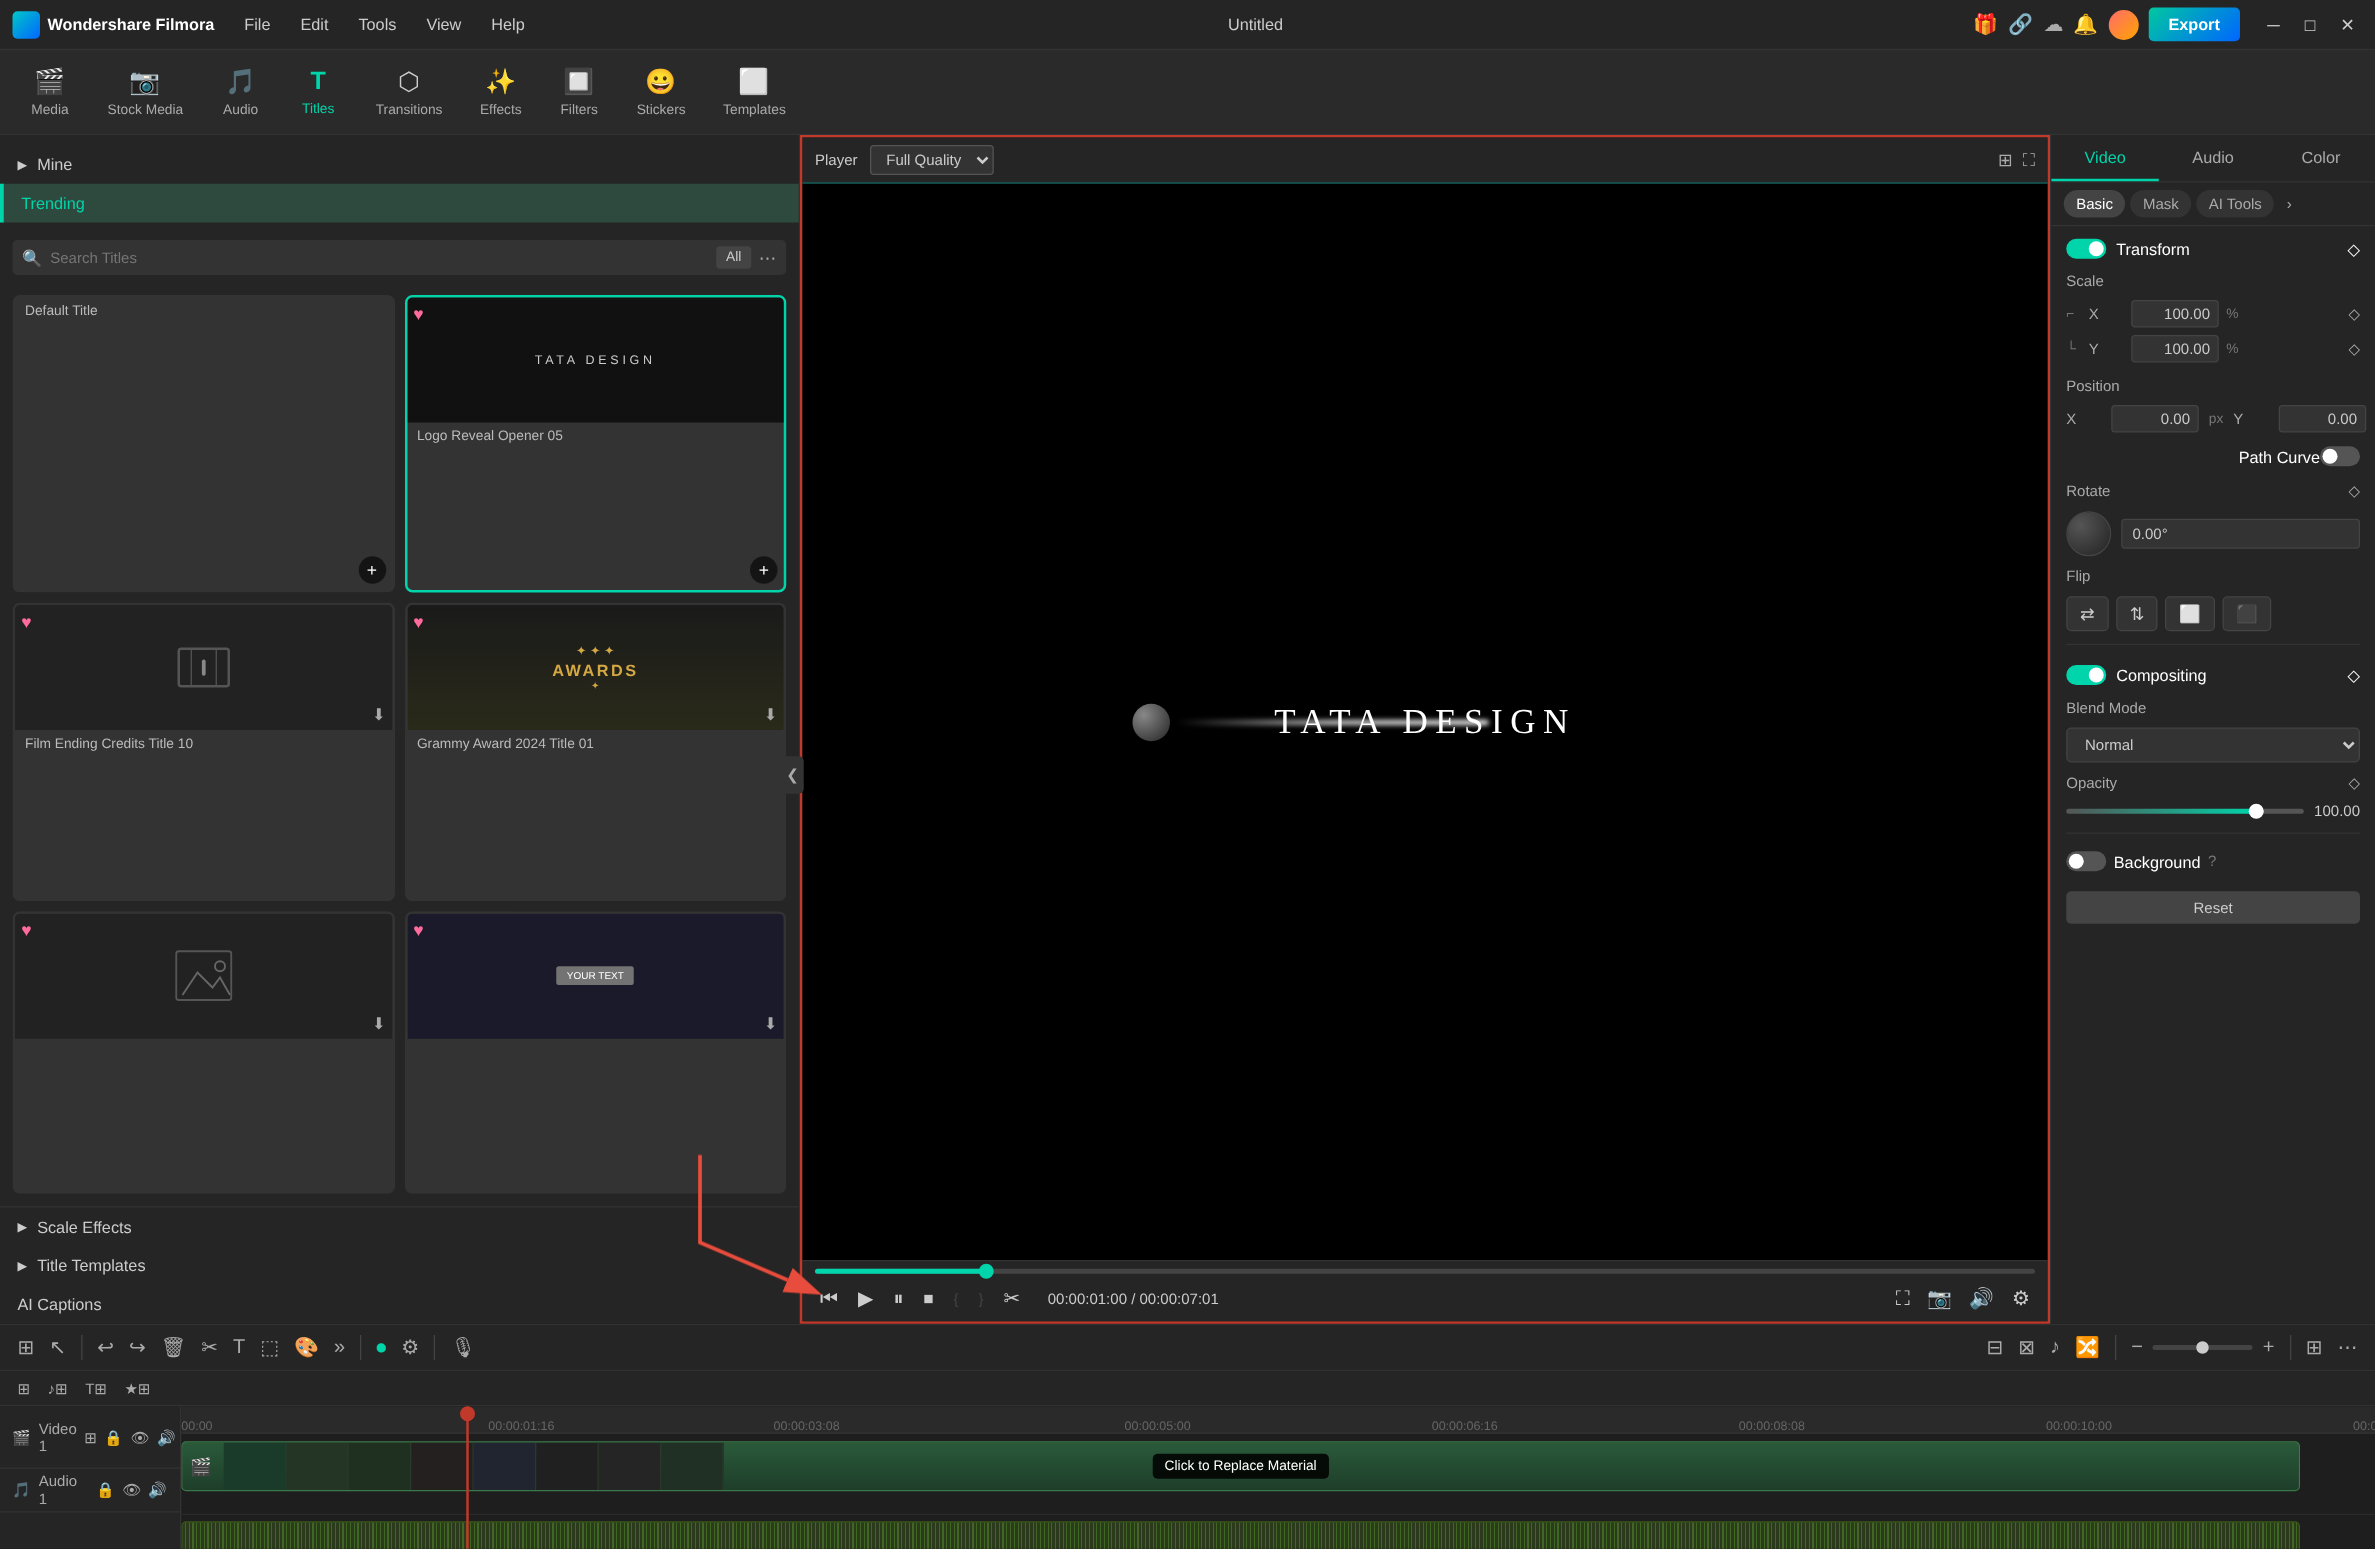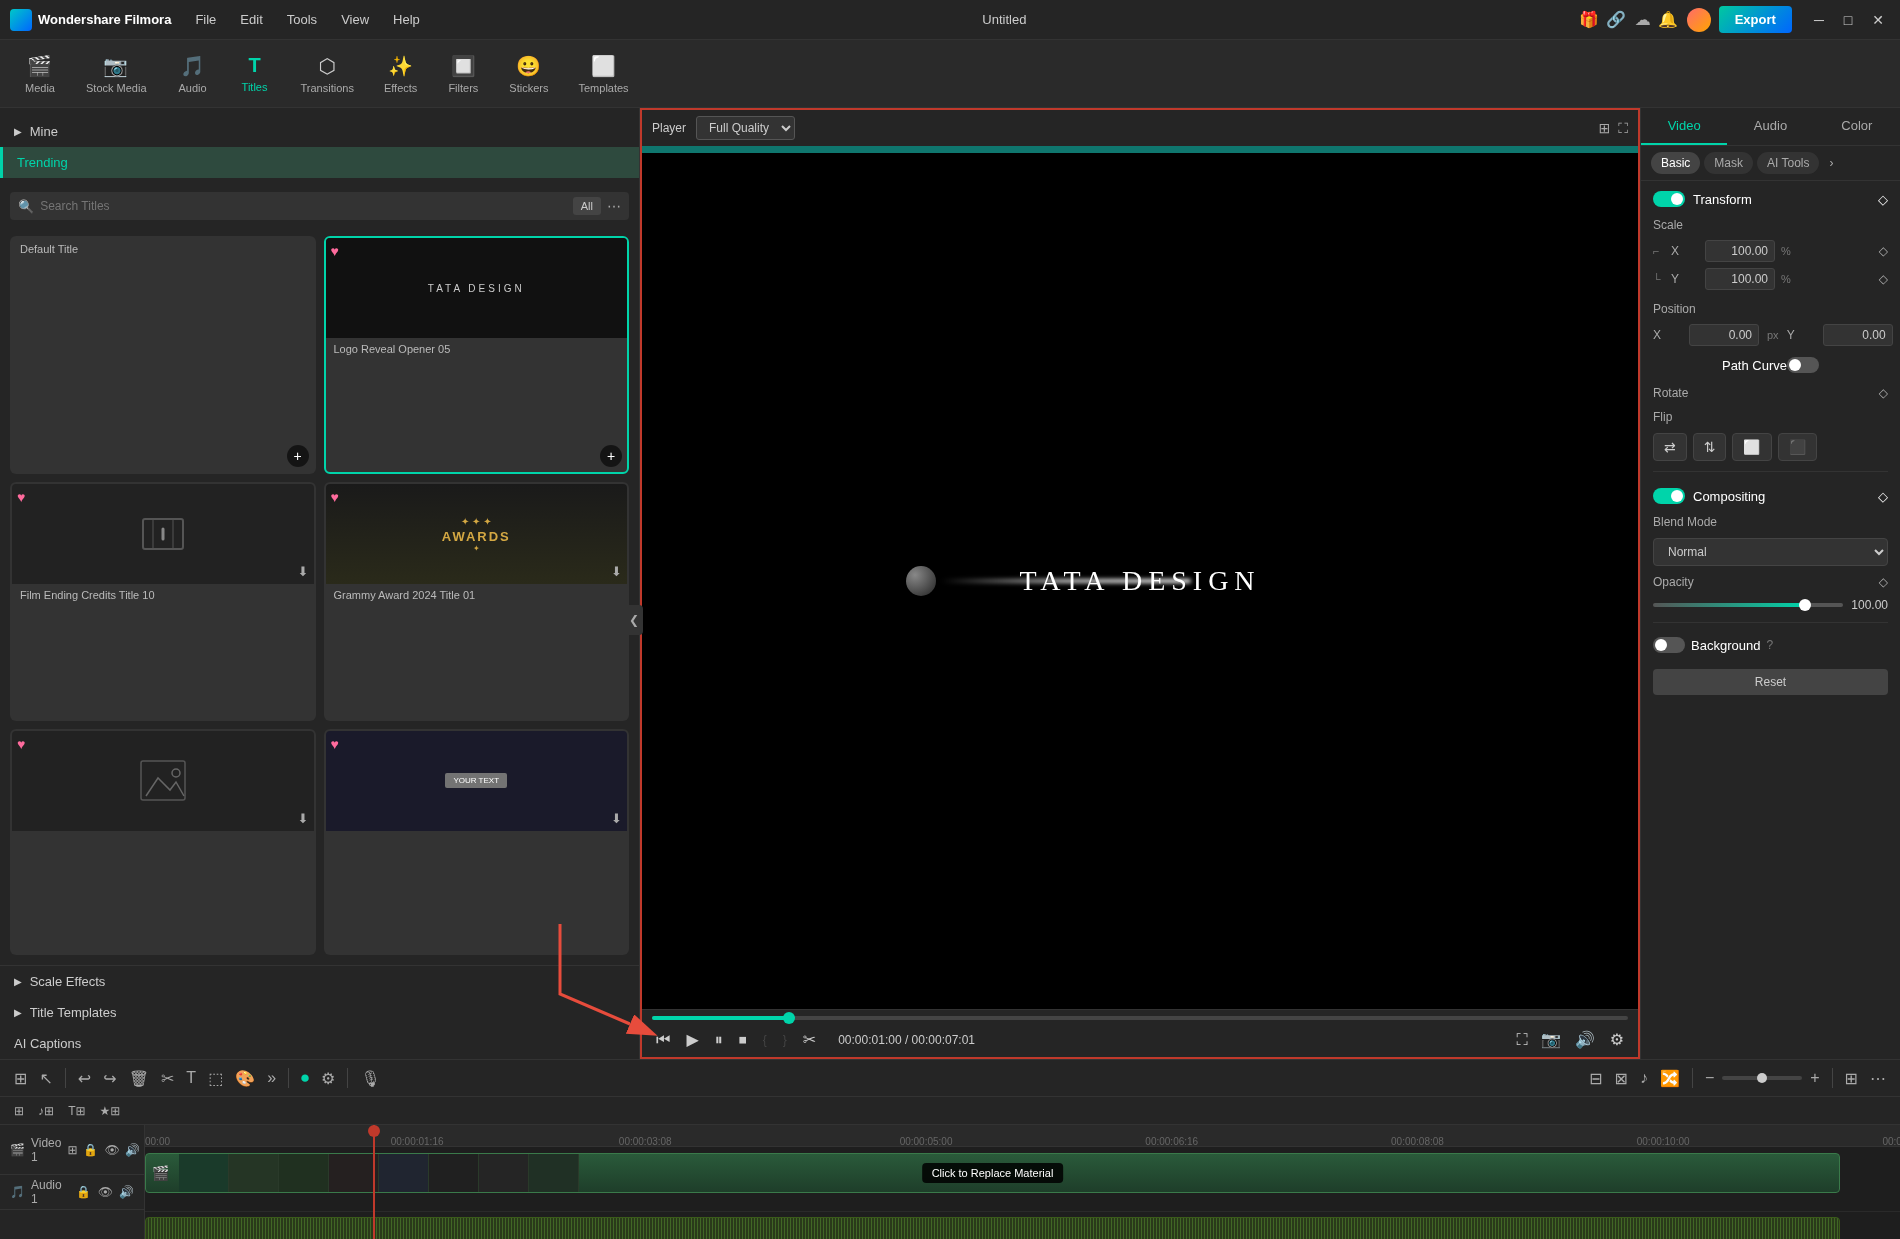--- a/index.html
+++ b/index.html
@@ -45,21 +45,21 @@
     .add-btn { position: absolute; bottom: 5px; right: 5px; background: rgba(0,0,0,0.6); color: #fff; border: none; border-radius: 50%; width: 22px; height: 22px; cursor: pointer; font-size: 14px; display: flex; align-items: center; justify-content: center; }
     .download-icon { position: absolute; bottom: 5px; right: 5px; color: #aaa; font-size: 14px; }
 
     
     .sidebar-nav { padding: 8px 0; }
     .sidebar-nav-item { display: flex; align-items: center; gap: 8px; padding: 8px 14px; cursor: pointer; color: #ccc; font-size: 13px; }
     .sidebar-nav-item.active { background: #2e4a3e; color: #00d4aa; border-left: 3px solid #00d4aa; }
 
     
     .preview-panel { flex: 1; background: #1a1a1a; display: flex; flex-direction: column; border: 2px solid #c0392b; }
-    .preview-toolbar { display: flex; align-items: center; background: #252525; padding: 6px 10px; gap: 10px; border-bottom: 7px solid #0f766e; }
+    .preview-toolbar { display: flex; align-items: center; background: #252525; padding: 6px 10px; gap: 10px; border-bottom: 1px solid #0f766e; }
     .player-label { color: #ccc; font-size: 12px; }
     .quality-select { background: #333; border: 1px solid #555; color: #ccc; padding: 3px 8px; border-radius: 3px; font-size: 12px; cursor: pointer; }
     .preview-icons { margin-left: auto; display: flex; gap: 8px; }
     .preview-icons span { color: #aaa; cursor: pointer; font-size: 14px; }
     .preview-canvas { flex: 1; background: #000; display: flex; align-items: center; justify-content: center; position: relative; }
     .preview-text { color: #ffffff; font-size: 28px; font-weight: 300; letter-spacing: 6px; text-transform: uppercase; font-family: 'Georgia', serif; }
     .preview-light-beam { position: absolute; left: 30%; top: 50%; transform: translateY(-50%); width: 250px; height: 4px; background: linear-gradient(to right, transparent, rgba(255,255,255,0.8), white); border-radius: 2px; filter: blur(2px); }
     .preview-ball { position: absolute; left: 28%; top: 50%; transform: translate(-50%, -50%); width: 30px; height: 30px; border-radius: 50%; background: radial-gradient(circle at 30% 30%, #888, #222); }
     .preview-controls-bar { background: #252525; padding: 6px 10px; border-top: 1px solid #333; }
     .progress-bar { height: 4px; background: #444; border-radius: 2px; margin-bottom: 8px; position: relative; }
@@ -89,21 +89,21 @@
     .scale-row { display: flex; align-items: center; gap: 6px; padding: 3px 12px; }
     .toggle-switch { width: 32px; height: 16px; background: #00d4aa; border-radius: 8px; position: relative; cursor: pointer; display: inline-block; }
     .toggle-switch.off { background: #555; }
     .toggle-knob { width: 12px; height: 12px; background: #fff; border-radius: 50%; position: absolute; top: 2px; right: 2px; transition: right 0.2s; }
     .toggle-switch.off .toggle-knob { right: 18px; }
     .separator { height: 1px; background: #333; margin: 6px 12px; }
     .blend-select { background: #333; border: 1px solid #444; color: #ccc; padding: 5px 10px; border-radius: 4px; font-size: 12px; width: calc(100% - 24px); margin: 4px 12px; }
     .opacity-slider-row { padding: 4px 12px; display: flex; align-items: center; gap: 8px; }
     .slider-track { flex: 1; height: 4px; background: linear-gradient(to right, #555, #00d4aa 80%, #555 80%); border-radius: 2px; position: relative; }
     .slider-thumb { width: 12px; height: 12px; background: #fff; border-radius: 50%; position: absolute; top: -4px; left: 80%; transform: translateX(-50%); }
-    .path-curve-row { display: flex; align-items: center; justify-content: center; padding: 8px 12px; }
+    .path-curve-row { display: flex; align-items: center; justify-content: flex-end; padding: 8px 12px; }
     .path-label { color: #fff; font-size: 13px; }
     .flip-row { display: flex; align-items: center; gap: 6px; padding: 4px 12px; }
     .flip-btn { background: #333; border: 1px solid #444; color: #ccc; padding: 5px 10px; border-radius: 4px; cursor: pointer; font-size: 14px; }
     .reset-btn { background: #444; border: none; color: #ccc; padding: 6px 18px; border-radius: 4px; cursor: pointer; font-size: 12px; margin: 8px 12px; }
     .rotate-preview { width: 36px; height: 36px; border-radius: 50%; background: radial-gradient(circle at 30% 30%, #555, #222); border: 1px solid #444; cursor: pointer; }
     .rotate-row { display: flex; align-items: center; gap: 8px; padding: 4px 12px; }
     .rotate-input { background: #333; border: 1px solid #444; color: #ccc; padding: 4px 8px; border-radius: 3px; font-size: 12px; flex: 1; }
     .bg-section { display: flex; align-items: flex-end; justify-content: space-between; padding: 8px 12px; }
     .bg-label { display: flex; align-items: center; gap: 6px; color: #fff; font-size: 13px; }
     .help-icon { color: #777; font-size: 12px; }
@@ -414,20 +414,24 @@
     <div class="path-curve-row">
       <span class="path-label">Path Curve</span>
       <div class="toggle-switch off">
         <div class="toggle-knob"></div>
       </div>
     </div>
 
     <div class="prop-row">
       <span class="prop-label">Rotate</span>
       <span class="section-diamond" style="margin-left:auto;">◇</span>
+    </div>
+    <div class="rotate-row">
+      <div class="rotate-preview"></div>
+      <input class="rotate-input" type="text" value="0.00°" style="">
     </div>
 
     <div class="prop-row">
       <span class="prop-label">Flip</span>
     </div>
     <div class="flip-row">
       <button class="flip-btn">⇄</button>
       <button class="flip-btn">⇅</button>
       <button class="flip-btn">⬜</button>
       <button class="flip-btn">⬛</button>

